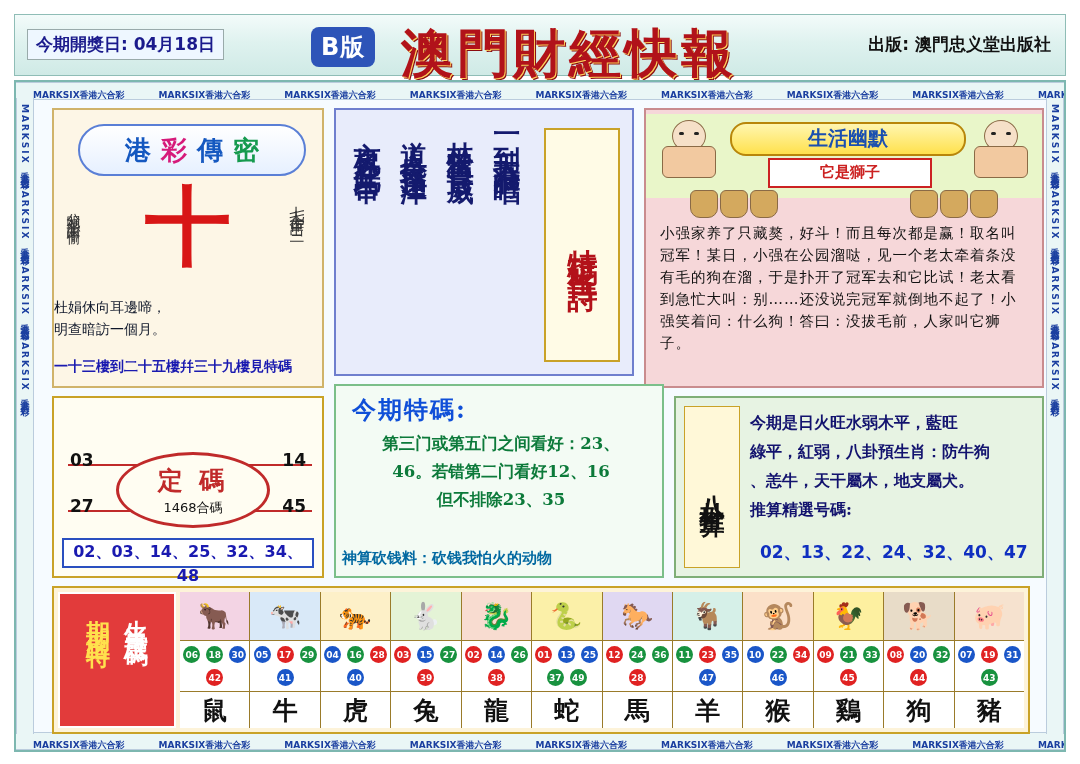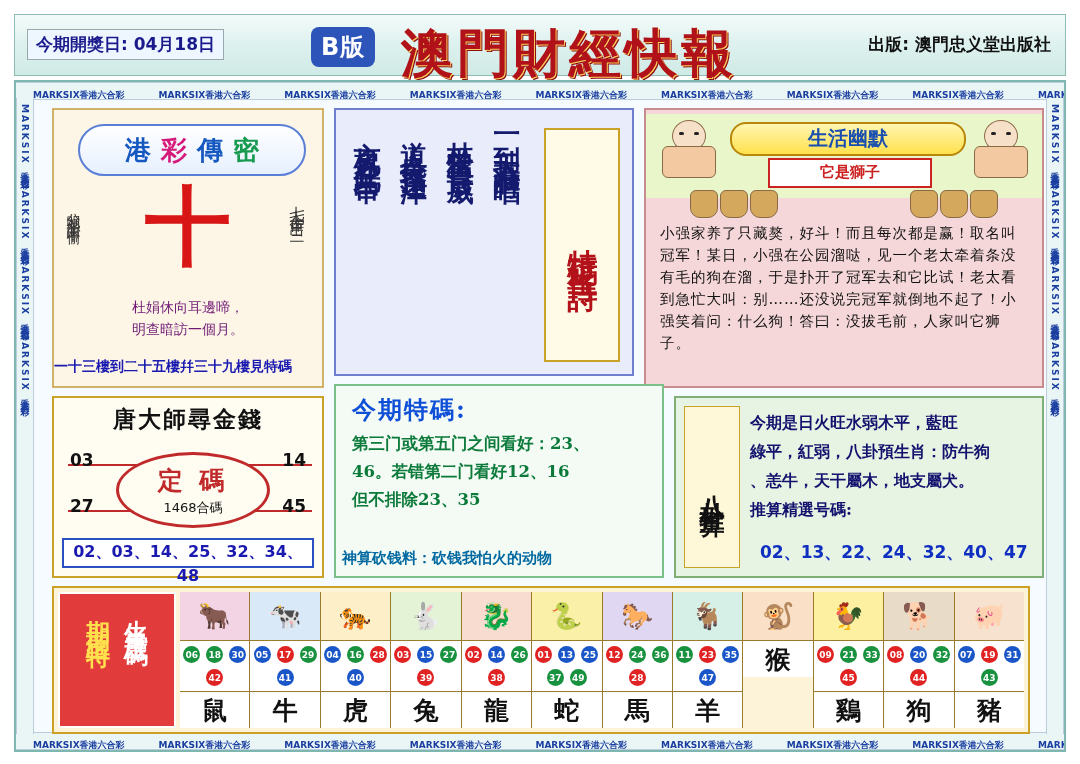--- a/index.html
+++ b/index.html
@@ -104,22 +104,22 @@
     position:absolute;left:10px;top:92px;
     writing-mode:vertical-rl;font-size:14px;color:#333;line-height:20px;
     letter-spacing:3px;
   }
   .gc-right-v{
     position:absolute;right:14px;top:84px;
     writing-mode:vertical-rl;font-size:15px;color:#333;line-height:22px;
     letter-spacing:4px;
   }
   .gc-poem{
-    position:absolute;left:0;right:0;bottom:46px;text-align:center;
-    font-size:14px;color:#701a75;line-height:22px;
+    position:absolute;left:0;right:0;bottom:46px;text-align:left;
+    font-size:14px;color:#0f172a;line-height:22px;
     font-family:"DejaVu Serif",serif;
   }
   .gc-foot{
     position:absolute;left:0;right:0;bottom:10px;text-align:left;
     font-size:14px;color:#1a1ab0;font-weight:bold;
   }
 
   
   .box-poem{
     position:absolute;left:300px;top:8px;width:300px;height:268px;
@@ -242,20 +242,21 @@
   }
   .tema-title{
     position:absolute;left:16px;top:8px;
     font-size:24px;font-weight:bold;color:#0f4fd8;
     font-family:"DejaVu Serif",serif;letter-spacing:2px;
   }
   .tema-body{
     position:absolute;left:16px;right:12px;top:44px;
     font-size:16.5px;line-height:28px;color:#0c7a3a;font-weight:bold;
     font-family:"DejaVu Serif",serif;
+    text-align:center;
   }
   .tema-foot{
     position:absolute;left:6px;right:10px;bottom:8px;
     font-size:15px;color:#0369a1;font-weight:bold;
     font-family:"DejaVu Serif",serif;
   }
 
   
   .box-bagua{
     position:absolute;left:640px;top:296px;width:370px;height:182px;
@@ -407,21 +408,20 @@
           <div class="sack" style="left:74px"></div>
           <div class="sack" style="left:104px"></div>
           <div class="sack" style="right:44px"></div>
           <div class="sack" style="right:74px"></div>
           <div class="sack" style="right:104px"></div>
         </div>
         <div class="humor-text">小强家养了只藏獒，好斗！而且每次都是赢！取名叫冠军！某日，小强在公园溜哒，见一个老太牵着条没有毛的狗在溜，于是扑开了冠军去和它比试！老太看到急忙大叫：别……还没说完冠军就倒地不起了！小强笑着问：什么狗！答曰：没拔毛前，人家叫它狮子。</div>
       </div>
 
       <div class="box-tang">
-        <div class="tang-title">唐大師尋金錢</div>
         <div class="tang-line" style="left:14px;top:66px;width:244px"></div>
         <div class="tang-line" style="left:14px;top:112px;width:244px"></div>
         <div class="tang-num" style="left:16px;top:52px">03</div>
         <div class="tang-num" style="right:16px;top:52px">14</div>
         <div class="tang-num" style="left:16px;top:98px">27</div>
         <div class="tang-num" style="right:16px;top:98px">45</div>
         <div class="tang-oval">
           <div class="big">定 碼</div>
           <div class="small">1468合碼</div>
         </div>
@@ -533,20 +533,26 @@
               <div class="zod-balls">
                 <div class="ball green">11</div>
                 <div class="ball red">23</div>
                 <div class="ball blue">35</div>
                 <div class="ball blue">47</div>
               </div>
               <div class="zod-name">羊</div>
             </div>
             <div class="zod-col">
               <div class="zod-pic" style="background: rgb(251, 224, 200);">🐒</div>
+              <div class="zod-balls">
+                <div class="ball blue">10</div>
+                <div class="ball green">22</div>
+                <div class="ball red">34</div>
+                <div class="ball blue">46</div>
+              </div>
               <div class="zod-name">猴</div>
             </div>
             <div class="zod-col">
               <div class="zod-pic" style="background: rgb(253, 240, 160);">🐓</div>
               <div class="zod-balls">
                 <div class="ball red">09</div>
                 <div class="ball green">21</div>
                 <div class="ball green">33</div>
                 <div class="ball red">45</div>
               </div>

